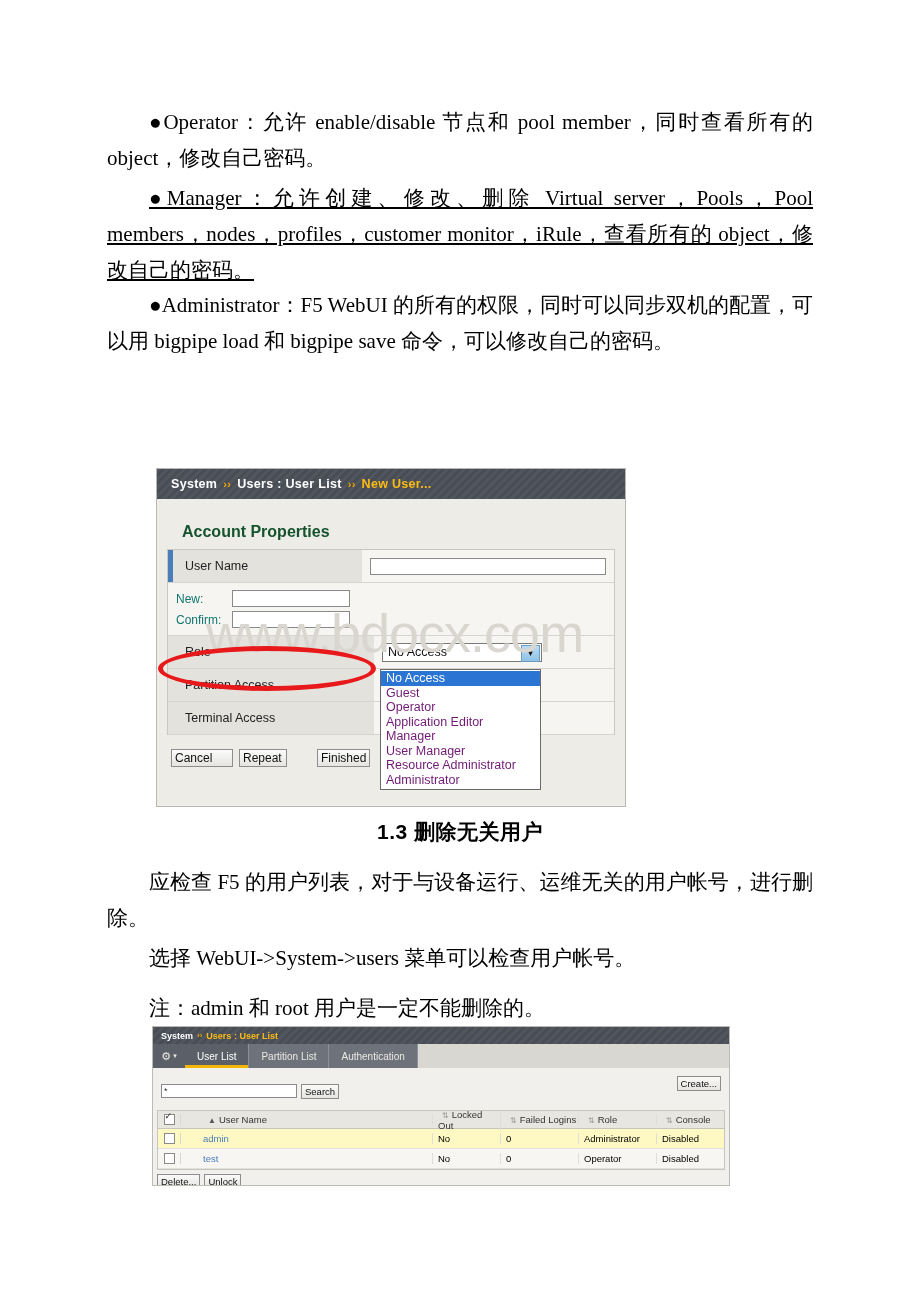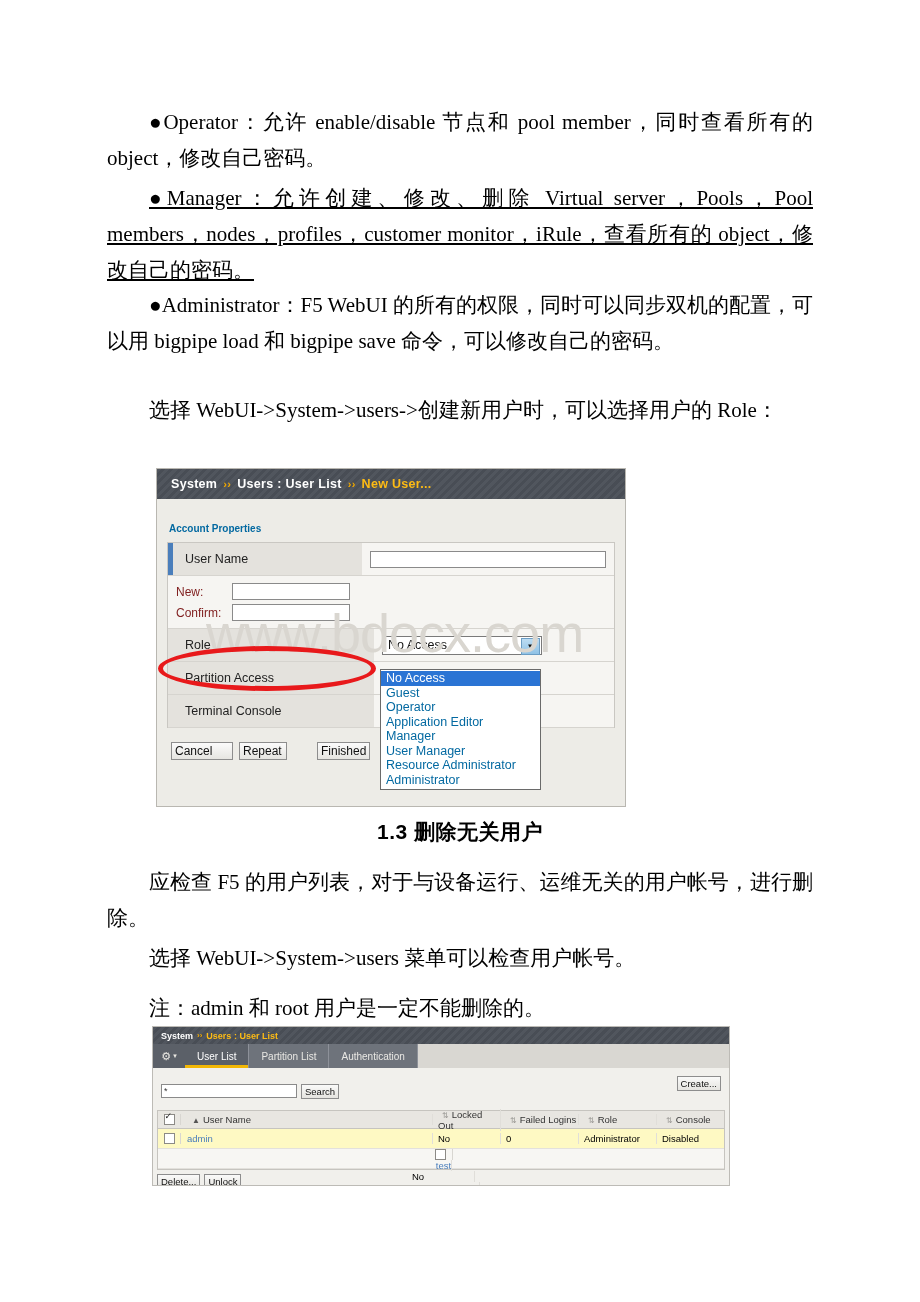--- a/index.html
+++ b/index.html
@@ -63,22 +63,23 @@
     background-image:repeating-linear-gradient(135deg,rgba(255,255,255,.035) 0 3px,rgba(0,0,0,.035) 3px 6px);
     display:flex;align-items:center;
     padding-left:14px;
     font-size:12.5px;font-weight:bold;color:#ffffff;
     letter-spacing:.3px;
   }
   .bcbar .sep{color:#f0a800;margin:0 6px;font-size:11px;}
   .bcbar .cur{color:#fdbb14;}
   .panel-body{padding:0 0 0 0;background:#edece7;}
   .sect-title{
-    font-size:10px;font-weight:bold;color:#0369a1;
+    font-size:16px;font-weight:bold;color:#14532d;
     padding:24px 0 8px 12px;
+    margin-left:13px;
   }
   .prop-table{
     margin:0 10px 0 10px;
     border:1px solid #c9c7c2;
     border-bottom:none;
     background:#fff;
   }
   .prow{
     display:flex;
     border-bottom:1px solid #d6d4cf;
@@ -103,21 +104,21 @@
   }
   .prow.tall{min-height:52px;}
   .txtinput{
     border:1px solid #8a8a8a;
     background:#fff;height:17px;
     box-sizing:border-box;
   }
   .ti-wide{width:236px;}
   .ti-small{width:118px;}
   .pw-col{display:flex;flex-direction:column;gap:4px;width:100%;}
-  .pw-line{display:flex;align-items:center;gap:6px;font-size:12px;color:#7f1d1d;}
+  .pw-line{display:flex;align-items:center;gap:6px;font-size:12px;color:#0f766e;}
   .pw-line .lbl{width:50px;}
   .selbox{
     width:160px;height:19px;
     border:1px solid #7a7a7a;background:#fff;
     display:flex;align-items:center;
     font-size:12.5px;color:#111;
     padding-left:5px;box-sizing:border-box;
     position:relative;
   }
   .selbox .arrow{
@@ -133,21 +134,21 @@
     left:380px; top:669px;
     width:159px;
     border:1px solid #6a6a6a;
     background:#ffffff;
     z-index:40;
     font-family:"Liberation Sans", sans-serif;
     font-size:12.5px;
     line-height:14.5px;
     padding:1px 0 2px 0;
   }
-  .dropdown .opt{padding:0 0 0 5px;color:#0369a1;white-space:nowrap;}
+  .dropdown .opt{padding:0 0 0 5px;color:#701a75;white-space:nowrap;}
   .dropdown .opt.sel{background:#2a74d4;color:#fff;}
   .btnrow{
     display:flex;gap:6px;
     padding:14px 0 0 14px;
   }
   .winbtn{
     border:1px solid #8d8d8d;
     background:linear-gradient(#fbfbfb,#e6e5e1);
     font-family:"Liberation Sans", sans-serif;
     font-size:12px;color:#111;
@@ -263,23 +264,23 @@
     display:flex;background:#e8e6e1;
     border-bottom:1px solid #c6c4bf;
     height:17px;align-items:center;
     color:#333;font-weight:normal;
   }
   .urow{
     display:flex;height:19px;align-items:center;
     border-bottom:1px solid #e3e1dc;
     background:#fef9c3;
   }
-  .urow.alt{background:#f7f6f3;flex-direction:column;}
+  .urow.alt{background:#f7f6f3;}
   .c-chk{width:22px;display:flex;align-items:center;justify-content:center;border-right:1px solid #d8d6d1;}
-  .c-name{flex:1;padding-left:6px;border-right:1px solid #e0ded9;}
+  .c-name{flex:1;padding-left:6px;border-right:1px solid #e0ded9;margin-left:16px;}
   .c-lock{width:62px;padding-left:5px;border-right:1px solid #e0ded9;}
   .c-fail{width:72px;padding-left:5px;border-right:1px solid #e0ded9;}
   .c-role{width:72px;padding-left:5px;border-right:1px solid #e0ded9;}
   .c-cons{width:62px;padding-left:5px;}
   .chkbox{
     width:9px;height:9px;border:1px solid #8c8a86;background:#fff;
     display:inline-block;
   }
   .chkbox.checked{background:#fff;position:relative;}
   .chkbox.checked:after{
@@ -301,23 +302,20 @@
   </div>
 
   <div class="doc-text para2">
     <p class="indent">●Manager：允许创建、修改、删除 Virtual server，Pools，Pool members，nodes，profiles，customer monitor，iRule，查看所有的 object，修改自己的密码。</p>
   </div>
 
   <div class="doc-text para3">
     <p class="indent">●Administrator：F5 WebUI 的所有的权限，同时可以同步双机的配置，可以用 bigpipe load 和 bigpipe save 命令，可以修改自己的密码。</p>
   </div>
 
-  <div class="doc-text para4">
-    <p class="indent">选择 WebUI-&gt;System-&gt;users-&gt;创建新用户时，可以选择用户的 Role：</p>
-  </div>
 
   <div class="shot1">
 
     <div class="bcbar">
       <span>System</span>
       <span class="sep">››</span>
       <span>Users : User List</span>
       <span class="sep">››</span>
       <span class="cur">New User...</span>
     </div>
@@ -358,21 +356,21 @@
             </div>
           </div>
         </div>
 
         <div class="prow">
           <div class="plabel nomark">Partition Access</div>
           <div class="pval"></div>
         </div>
 
         <div class="prow">
-          <div class="plabel nomark">Terminal Console</div>
+          <div class="plabel nomark">Terminal Access</div>
           <div class="pval"></div>
         </div>
 
       </div>
 
       <div class="btnrow">
         <div class="winbtn b-cancel">Cancel</div>
         <div class="winbtn b-repeat">Repeat</div>
         <div class="winbtn b-finish">Finished</div>
       </div>

